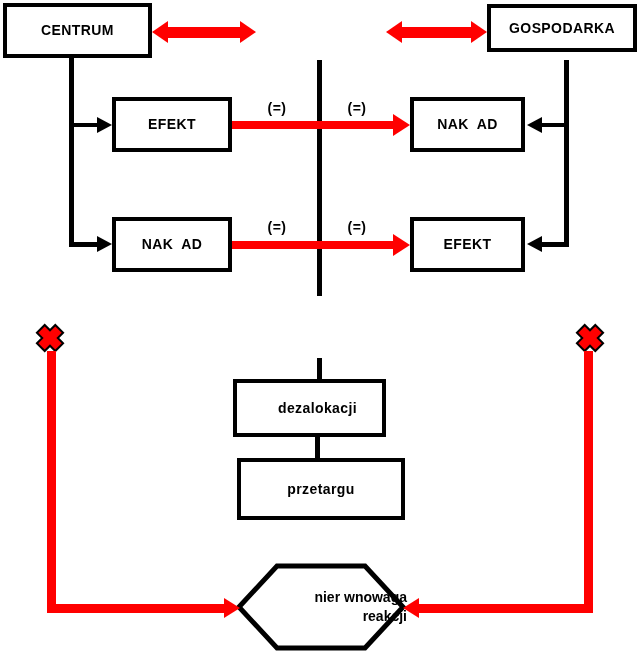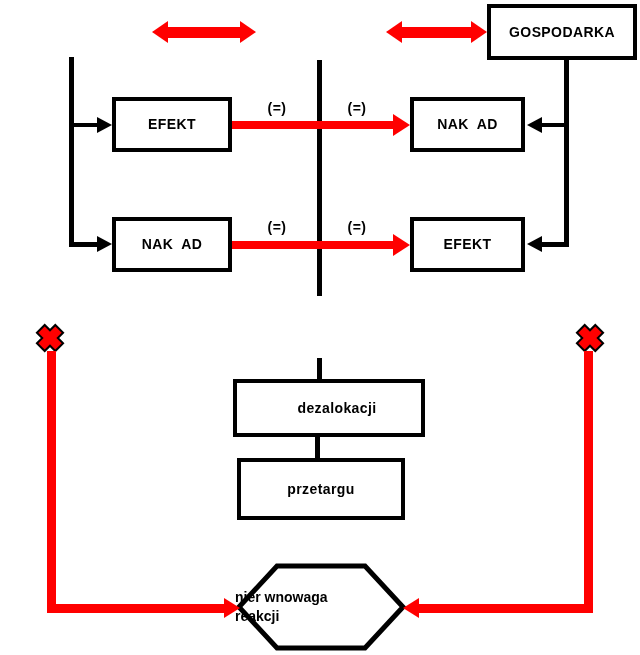--- a/index.html
+++ b/index.html
@@ -22,33 +22,34 @@
   .blk{position:absolute;background:#000;}
   .red{position:absolute;background:#ff0000;}
   .tri{position:absolute;width:0;height:0;}
   .eq{
     position:absolute;width:40px;text-align:center;
     font-size:14px;letter-spacing:0.5px;white-space:pre;
   }
   .hexwrap{position:absolute;}
   .hextext{
     position:absolute;inset:0;display:flex;flex-direction:column;
-    align-items:flex-start;justify-content:center;font-size:14px;
+    align-items:flex-end;justify-content:center;font-size:14px;
     line-height:19px;white-space:pre;text-align:center;
   }
   .xmark{position:absolute;}
 </style>
 </head>
 <body>
 
 <div id="canvas">
 
+  <div class="box" style="left:3px;top:3px;width:149px;height:55px;">CENTRUM</div>
 
 
-  <div class="box" style="left:487px;top:4px;width:150px;height:56px;">GOSPODARKA</div>
+  <div class="box" style="left:487px;top:4px;width:150px;height:48px;">GOSPODARKA</div>
 
   <div>
     <div class="tri" style="left:152px;top:21px;border-top:11px solid transparent;border-bottom:11px solid transparent;border-right:16px solid #ff0000;"></div>
     <div class="red" style="left:166px;top:27px;width:76px;height:11px;"></div>
     <div class="tri" style="left:240px;top:21px;border-top:11px solid transparent;border-bottom:11px solid transparent;border-left:16px solid #ff0000;"></div>
   </div>
 
   <div>
     <div class="tri" style="left:386px;top:21px;border-top:11px solid transparent;border-bottom:11px solid transparent;border-right:16px solid #ff0000;"></div>
     <div class="red" style="left:400px;top:27px;width:73px;height:11px;"></div>
@@ -81,21 +82,21 @@
   <div class="box" style="left:410px;top:217px;width:115px;height:55px;">EFEKT</div>
 
   <div class="red" style="left:232px;top:241px;width:163px;height:8px;"></div>
   <div class="tri" style="left:393px;top:234px;border-top:11px solid transparent;border-bottom:11px solid transparent;border-left:17px solid #ff0000;"></div>
   <div class="eq" style="left:257px;top:219px;">(=)</div>
   <div class="eq" style="left:337px;top:219px;">(=)</div>
 
 
   <div class="blk" style="left:317px;top:358px;width:5px;height:22px;"></div>
 
-  <div class="box" style="left:233px;top:379px;width:192px;height:58px;padding-left:16px;">dezalokacji</div>
+  <div class="box" style="left:233px;top:379px;width:153px;height:58px;padding-left:16px;">dezalokacji</div>
 
   <div class="blk" style="left:315px;top:437px;width:5px;height:22px;"></div>
 
   <div class="box" style="left:237px;top:458px;width:168px;height:62px;">przetargu</div>
 
   <div class="hexwrap" style="left:235px;top:561px;width:172px;height:92px;">
     <svg width="172" height="92" viewBox="0 0 172 92">
       <polygon points="4,46 42,5 130,5 168,46 130,87 42,87" fill="#ffffff" stroke="#000000" stroke-width="5" stroke-linejoin="miter"></polygon>
     </svg>
     <div class="hextext">

